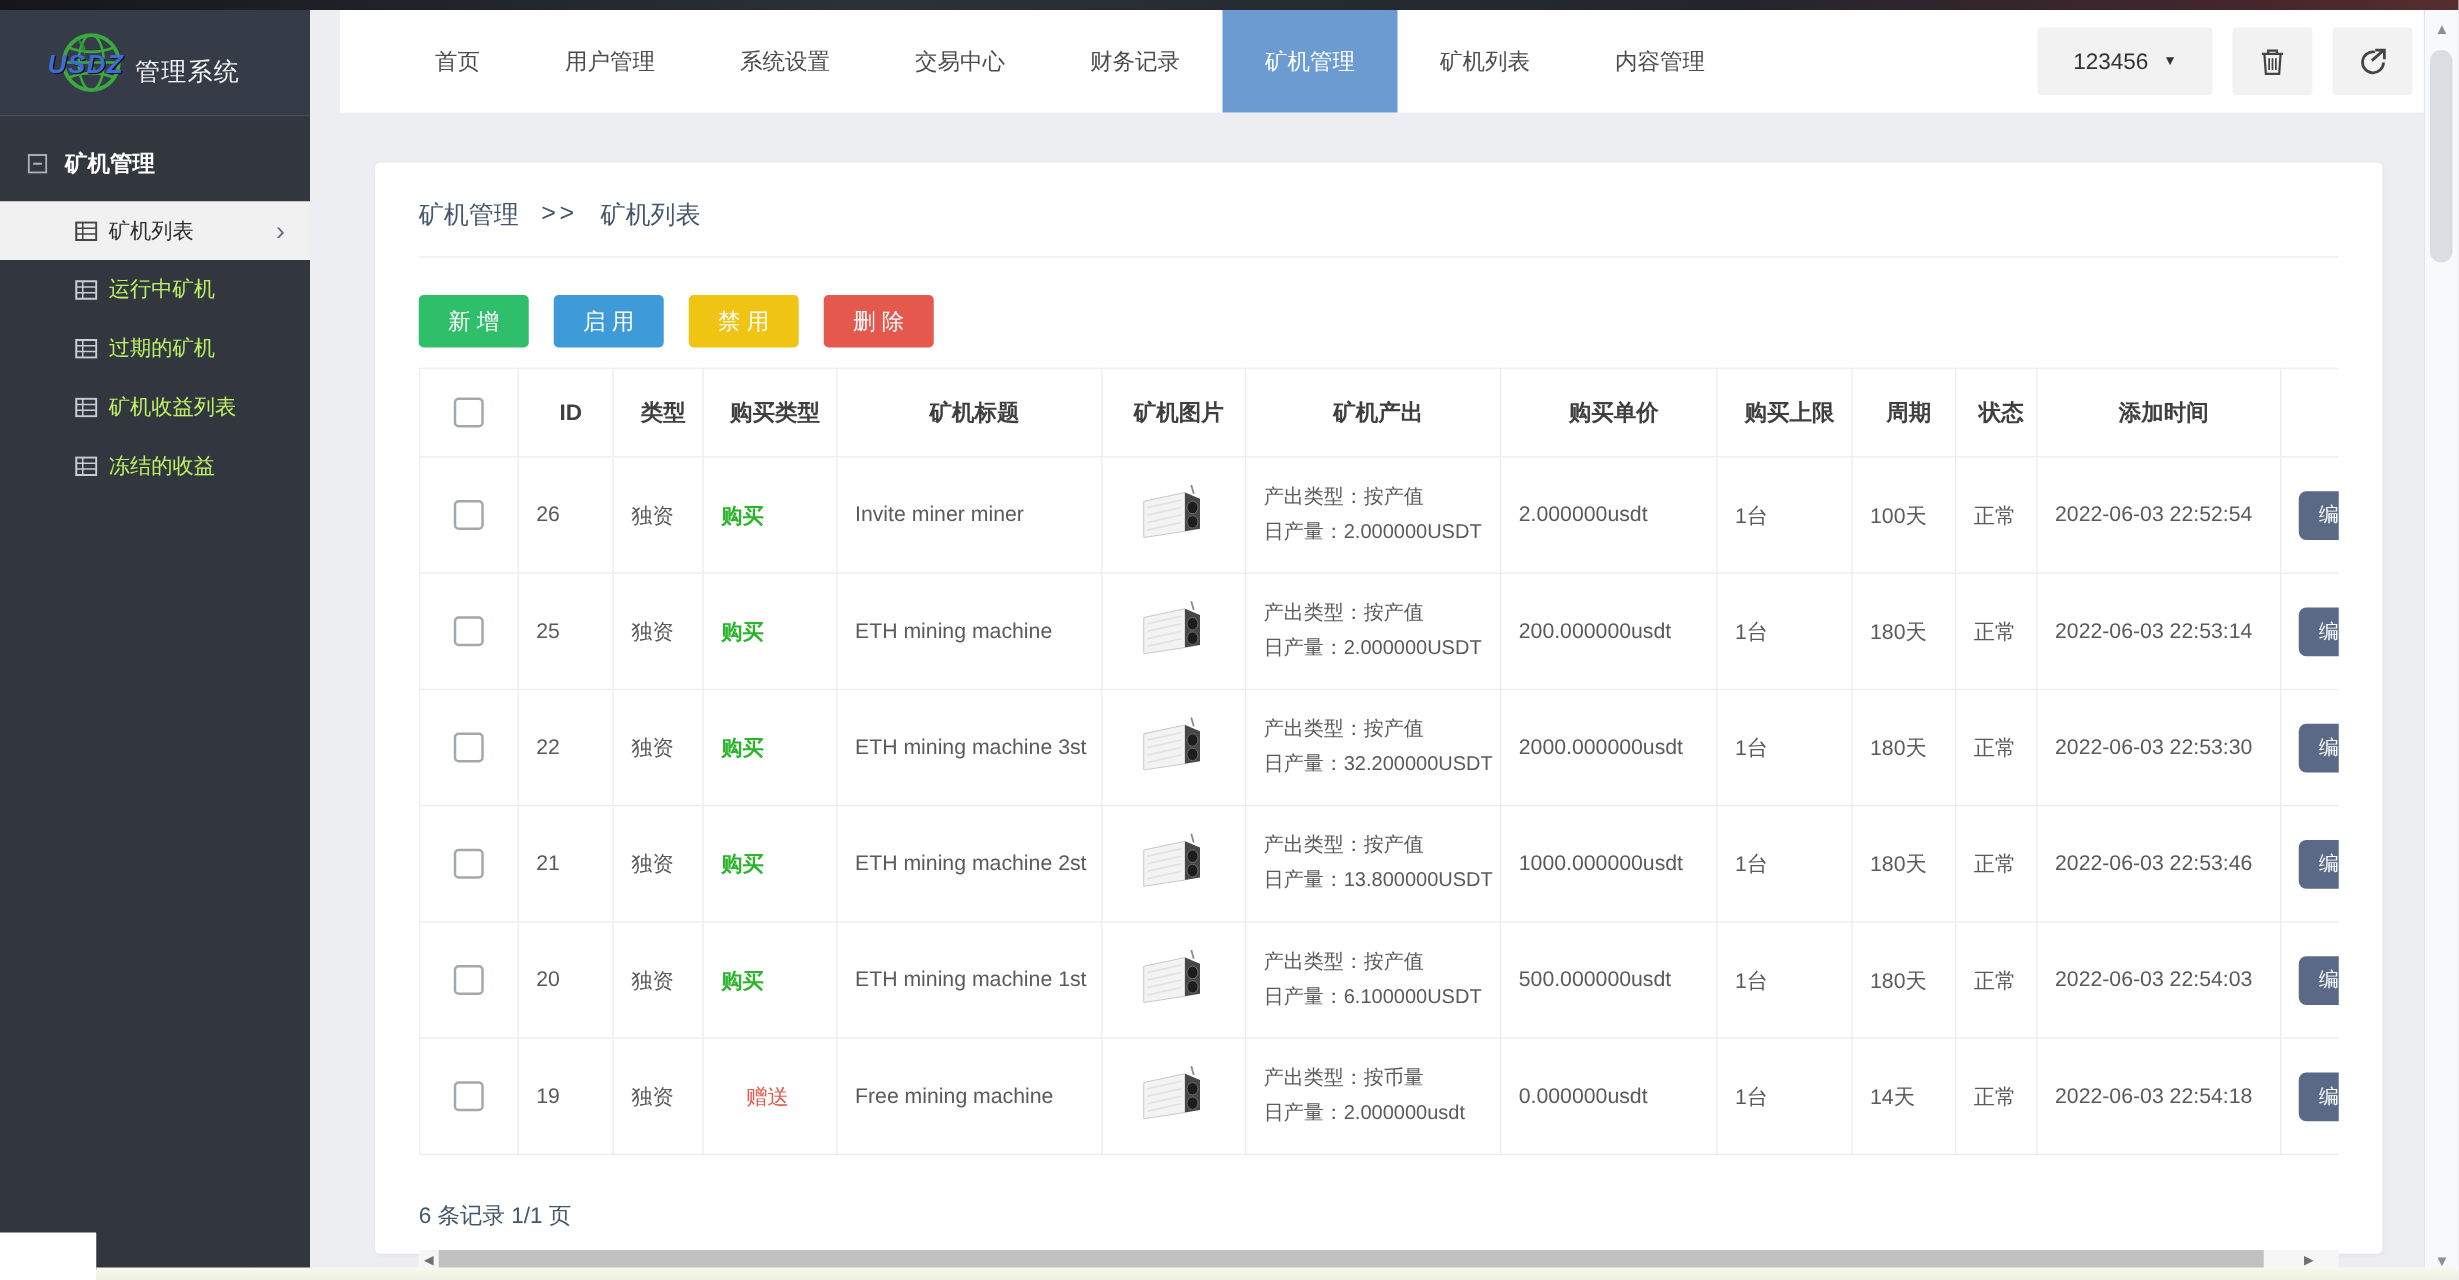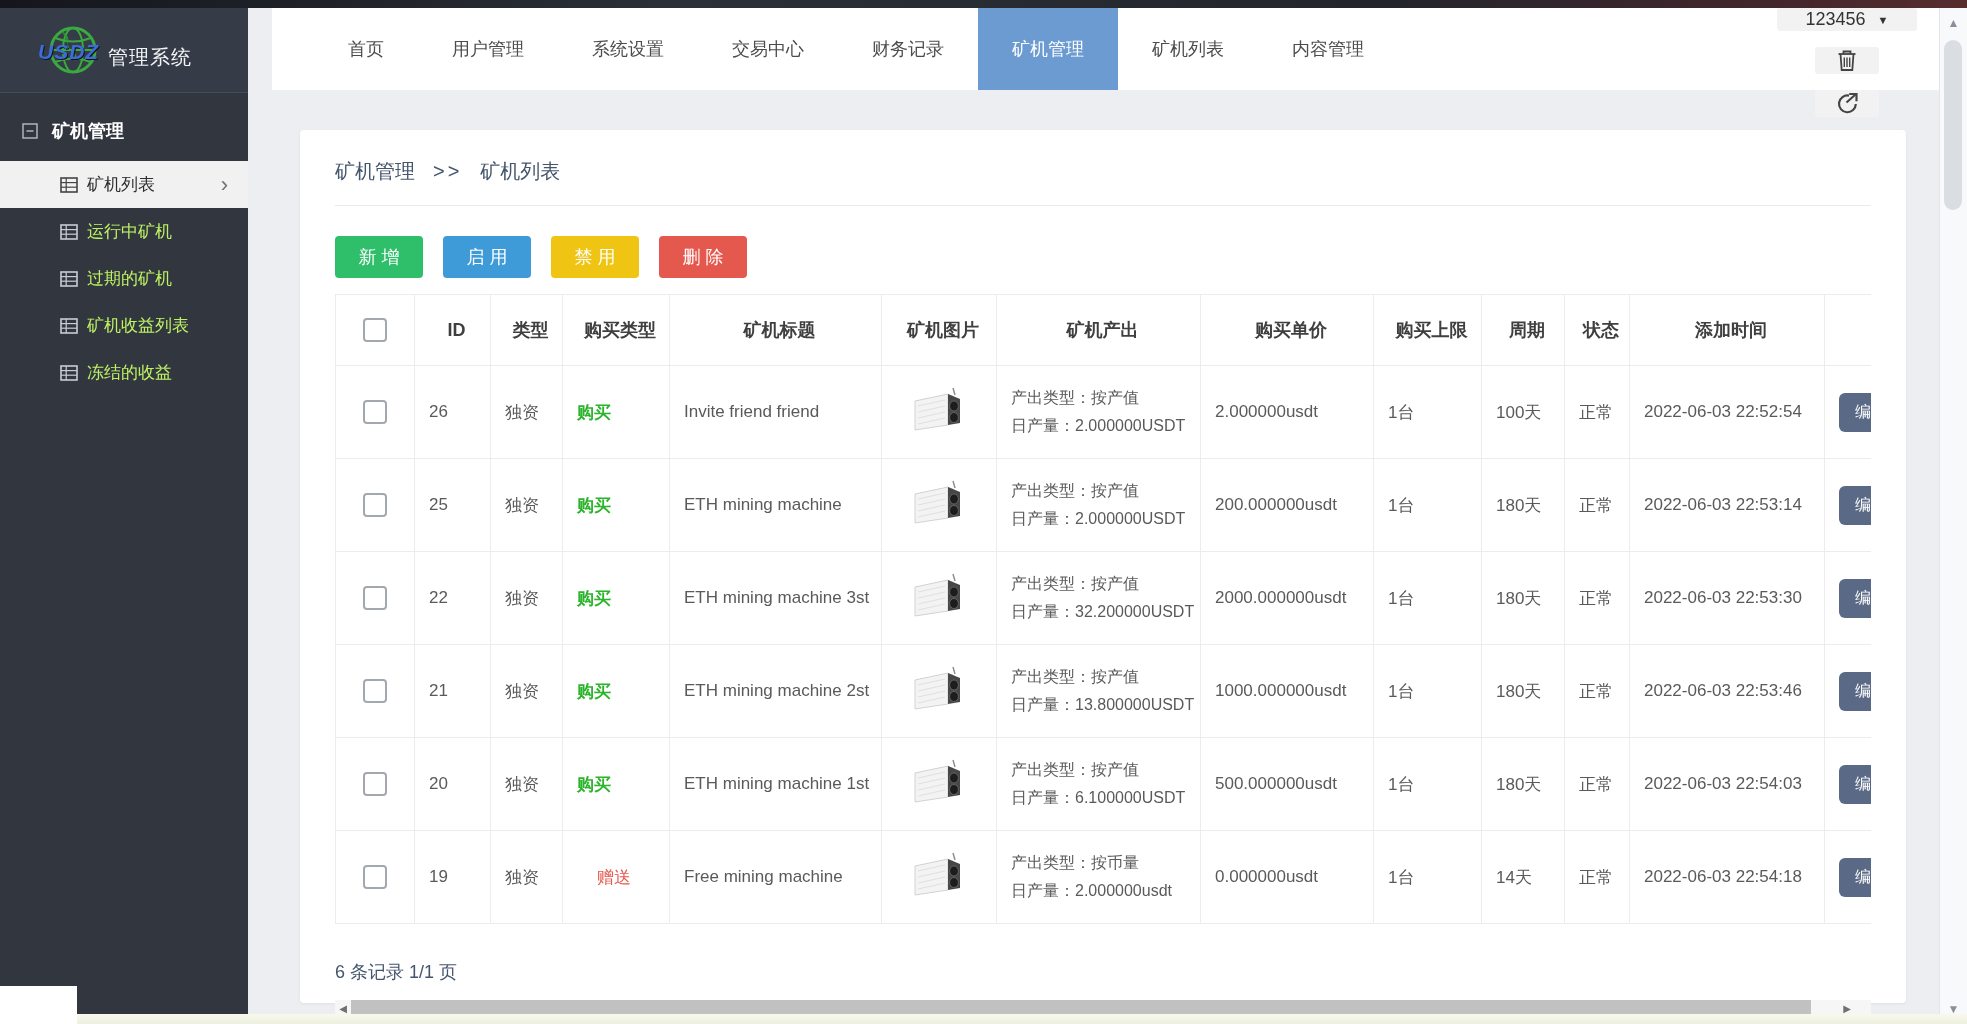--- a/index.html
+++ b/index.html
@@ -29,21 +29,21 @@
   .side-item .mi { display:flex; color:#c9cdd4; }
   .side-item.active { background:#f1f1f1; color:#2d2d2d; }
   .side-item.active .mi { color:#444; }
   .side-item .chev { position:absolute; right:20px; color:#6d727b; font-size:22px; line-height:1; }
 
   
   .topbar { position:absolute; left:272px; top:8px; width:1668px; height:82px; background:#ffffff; display:flex; }
   .nav { display:flex; margin-left:42px; height:100%; }
   .nav-item { display:flex; align-items:center; padding:0 34px; font-size:18px; color:#4c4c4c; cursor:pointer; white-space:nowrap; }
   .nav-item.active { background:var(--nav-active,#6c9bd2); color:#ffffff; }
-  .header-right { margin-left:auto; display:flex; align-items:center; gap:16px; padding-right:23px;flex-direction:column; }
+  .header-right { margin-left:auto; display:flex; align-items:center; gap:16px; padding-right:10px; }
   .hdr-btn { border:none; background:#f2f2f3; height:54px; border-radius:3px; display:flex;
     align-items:center; justify-content:center; cursor:pointer; }
   .dropdown { width:140px; font-size:18px; color:#333; gap:12px; font-family:inherit; }
   .caret { font-size:11px; color:#333; }
   .icon-btn { width:64px; }
 
   
   .v-scroll { position:absolute; right:0; top:8px; width:27px; height:1016px; background:#f8f9fb;
     border-left:1px solid #e3e5e9; }
   .v-arrow { position:absolute; left:0; width:100%; text-align:center; color:#8a8f99; font-size:12px; cursor:pointer; }
@@ -269,21 +269,21 @@
               <th>添加时间</th>
               <th>操作</th>
             </tr>
           </thead>
         <tbody id="tbl-body">
             <tr>
               <td class="chk-cell"><span class="checkbox"></span></td>
               <td>26</td>
               <td>独资</td>
               <td><span class="buy-green">购买</span></td>
-              <td>Invite friend friend</td>
+              <td>Invite miner miner</td>
               <td class="img-cell"><span><svg width="58" height="50" viewBox="0 0 58 50">
                     <line x1="43" y1="3" x2="45" y2="10" stroke="#8a8a8a" stroke-width="1.4"></line>
                     <polygon points="5,16 38,9 44,11 11,19" fill="#dedede"></polygon>
                     <polygon points="5,16 38,9 38,40 5,45" fill="#f3f3f3" stroke="#c9c9c9" stroke-width="0.8"></polygon>
                     <line x1="8" y1="21" x2="35" y2="15" stroke="#e0e0e0" stroke-width="1.2"></line>
                     <line x1="8" y1="27" x2="35" y2="21" stroke="#e0e0e0" stroke-width="1.2"></line>
                     <line x1="8" y1="33" x2="35" y2="27" stroke="#e0e0e0" stroke-width="1.2"></line>
                     <line x1="8" y1="39" x2="35" y2="33" stroke="#e0e0e0" stroke-width="1.2"></line>
                     <polygon points="38,9 50,14 50,38 38,40" fill="#474747"></polygon>
                     <ellipse cx="44" cy="21" rx="4.4" ry="5" fill="#1d1d1d" stroke="#6d6d6d" stroke-width="0.8"></ellipse>

